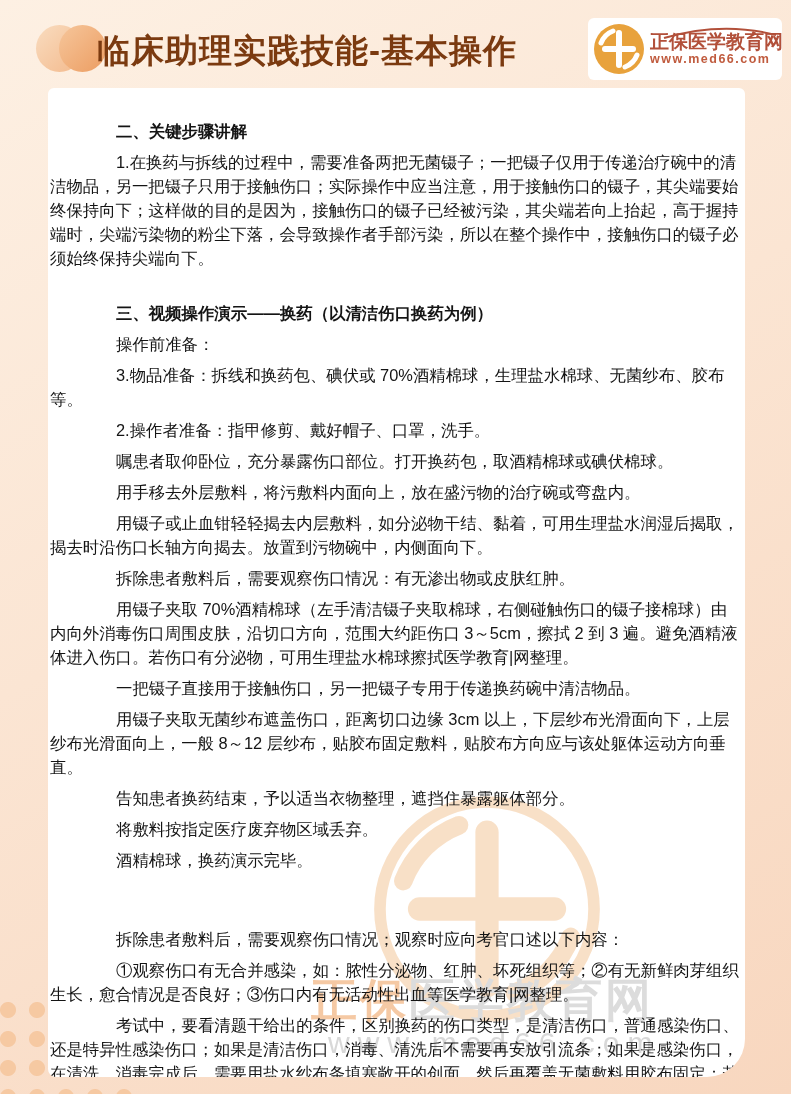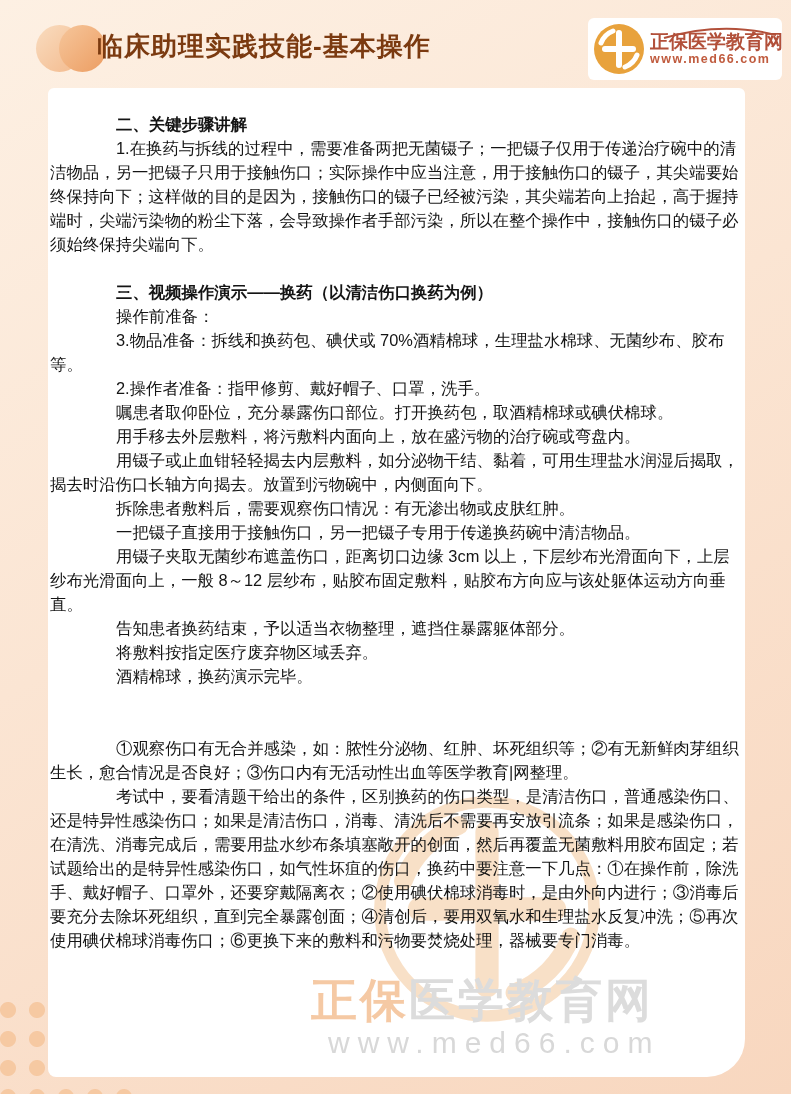--- a/index.html
+++ b/index.html
@@ -6,21 +6,21 @@
   body{
     width:791px;height:1094px;position:relative;overflow:hidden;
     background:linear-gradient(150deg,#fdf0e3 0%,#fbe5d3 45%,#f8d7bf 100%);
     font-family:"Liberation Sans", sans-serif;
   }
   
   .deco-a{position:absolute;left:36px;top:25px;width:47px;height:47px;border-radius:50%;
     background:linear-gradient(135deg,#f9dcbf,#f3b98c);z-index:1;}
   .deco-b{position:absolute;left:59px;top:25px;width:47px;height:47px;border-radius:50%;
     background:linear-gradient(135deg,#f6c69b,#ec9d62);z-index:1;}
-  .title{position:absolute;left:97px;top:29px;font-size:26px;font-weight:bold;
+  .title{position:absolute;left:97px;top:29px;font-size:33px;font-weight:bold;
     color:#7b3a10;letter-spacing:1px;z-index:2;white-space:nowrap;}
   
   .logo-box{position:absolute;left:588px;top:18px;width:194px;height:62px;background:#ffffff;
     border-radius:6px;z-index:2;display:flex;align-items:center;padding:0 5px;box-sizing:border-box;}
   .logo-emblem{width:52px;height:52px;flex:0 0 auto;}
   .logo-text{margin-left:5px;position:relative;line-height:1.1;}
   .logo-arc{position:absolute;top:-5px;left:8px;width:122px;height:12px;}
   .logo-name{font-size:19px;font-weight:bold;color:#b2503a;white-space:nowrap;}
   .logo-url{font-size:12.5px;font-weight:bold;color:#c05b3e;letter-spacing:1.5px;white-space:nowrap;}
   
@@ -35,21 +35,21 @@
   .wm-text{position:absolute;left:248px;top:882px;font-size:46px;font-weight:bold;
     letter-spacing:3px;z-index:1;white-space:nowrap;}
   .wm-prefix{color:#f3bc8e;opacity:.8;margin-left:15px;}
   .wm-name{color:#dcdcdc;}
   .wm-url{position:absolute;left:280px;top:938px;font-size:30px;color:#d8d8d8;
     letter-spacing:8px;z-index:1;white-space:nowrap;}
   
   .doc{position:absolute;left:2px;top:24px;width:690px;z-index:2;
     font-size:16.4px;line-height:24px;color:#141414;}
   .doc p{margin:0;}
-  .doc p.para,.doc p.heading{text-indent:66px;}
+  .doc p.para,.doc p.heading{text-indent:66px;margin-top:7px;}
   .doc p.heading{font-weight:bold;}
   .doc p.spacer{height:24px;}
 </style>
 </head>
 <body>
 
 <div class="deco-a"></div>
 <div class="deco-b"></div>
 
 <div class="title">临床助理实践技能-基本操作</div>
@@ -92,23 +92,25 @@
       <p class="para">1.在换药与拆线的过程中，需要准备两把无菌镊子；一把镊子仅用于传递治疗碗中的清洁物品，另一把镊子只用于接触伤口；实际操作中应当注意，用于接触伤口的镊子，其尖端要始终保持向下；这样做的目的是因为，接触伤口的镊子已经被污染，其尖端若向上抬起，高于握持端时，尖端污染物的粉尘下落，会导致操作者手部污染，所以在整个操作中，接触伤口的镊子必须始终保持尖端向下。</p>
       <p class="spacer"></p>
       <p class="heading">三、视频操作演示——换药（以清洁伤口换药为例）</p>
       <p class="para">操作前准备：</p>
       <p class="para">3.物品准备：拆线和换药包、碘伏或 70%酒精棉球，生理盐水棉球、无菌纱布、胶布等。</p>
       <p class="para">2.操作者准备：指甲修剪、戴好帽子、口罩，洗手。</p>
       <p class="para">嘱患者取仰卧位，充分暴露伤口部位。打开换药包，取酒精棉球或碘伏棉球。</p>
       <p class="para">用手移去外层敷料，将污敷料内面向上，放在盛污物的治疗碗或弯盘内。</p>
       <p class="para">用镊子或止血钳轻轻揭去内层敷料，如分泌物干结、黏着，可用生理盐水润湿后揭取，揭去时沿伤口长轴方向揭去。放置到污物碗中，内侧面向下。</p>
       <p class="para">拆除患者敷料后，需要观察伤口情况：有无渗出物或皮肤红肿。</p>
+      <p class="para">用镊子夹取 70%酒精棉球（左手清洁镊子夹取棉球，右侧碰触伤口的镊子接棉球）由内向外消毒伤口周围皮肤，沿切口方向，范围大约距伤口 3～5cm，擦拭 2 到 3 遍。避免酒精液体进入伤口。若伤口有分泌物，可用生理盐水棉球擦拭医学教育|网整理。</p>
       <p class="para">一把镊子直接用于接触伤口，另一把镊子专用于传递换药碗中清洁物品。</p>
       <p class="para">用镊子夹取无菌纱布遮盖伤口，距离切口边缘 3cm 以上，下层纱布光滑面向下，上层纱布光滑面向上，一般 8～12 层纱布，贴胶布固定敷料，贴胶布方向应与该处躯体运动方向垂直。</p>
       <p class="para">告知患者换药结束，予以适当衣物整理，遮挡住暴露躯体部分。</p>
       <p class="para">将敷料按指定医疗废弃物区域丢弃。</p>
       <p class="para">酒精棉球，换药演示完毕。</p>
       <p class="spacer"></p>
       <p class="spacer"></p>
+      <p class="para">拆除患者敷料后，需要观察伤口情况；观察时应向考官口述以下内容：</p>
       <p class="para">①观察伤口有无合并感染，如：脓性分泌物、红肿、坏死组织等；②有无新鲜肉芽组织生长，愈合情况是否良好；③伤口内有无活动性出血等医学教育|网整理。</p>
       <p class="para">考试中，要看清题干给出的条件，区别换药的伤口类型，是清洁伤口，普通感染伤口、还是特异性感染伤口；如果是清洁伤口，消毒、清洗后不需要再安放引流条；如果是感染伤口，在清洗、消毒完成后，需要用盐水纱布条填塞敞开的创面，然后再覆盖无菌敷料用胶布固定；若试题给出的是特异性感染伤口，如气性坏疽的伤口，换药中要注意一下几点：①在操作前，除洗手、戴好帽子、口罩外，还要穿戴隔离衣；②使用碘伏棉球消毒时，是由外向内进行；③消毒后要充分去除坏死组织，直到完全暴露创面；④清创后，要用双氧水和生理盐水反复冲洗；⑤再次使用碘伏棉球消毒伤口；⑥更换下来的敷料和污物要焚烧处理，器械要专门消毒。</p>
     </div>
 </div>
 
 </body></html>

